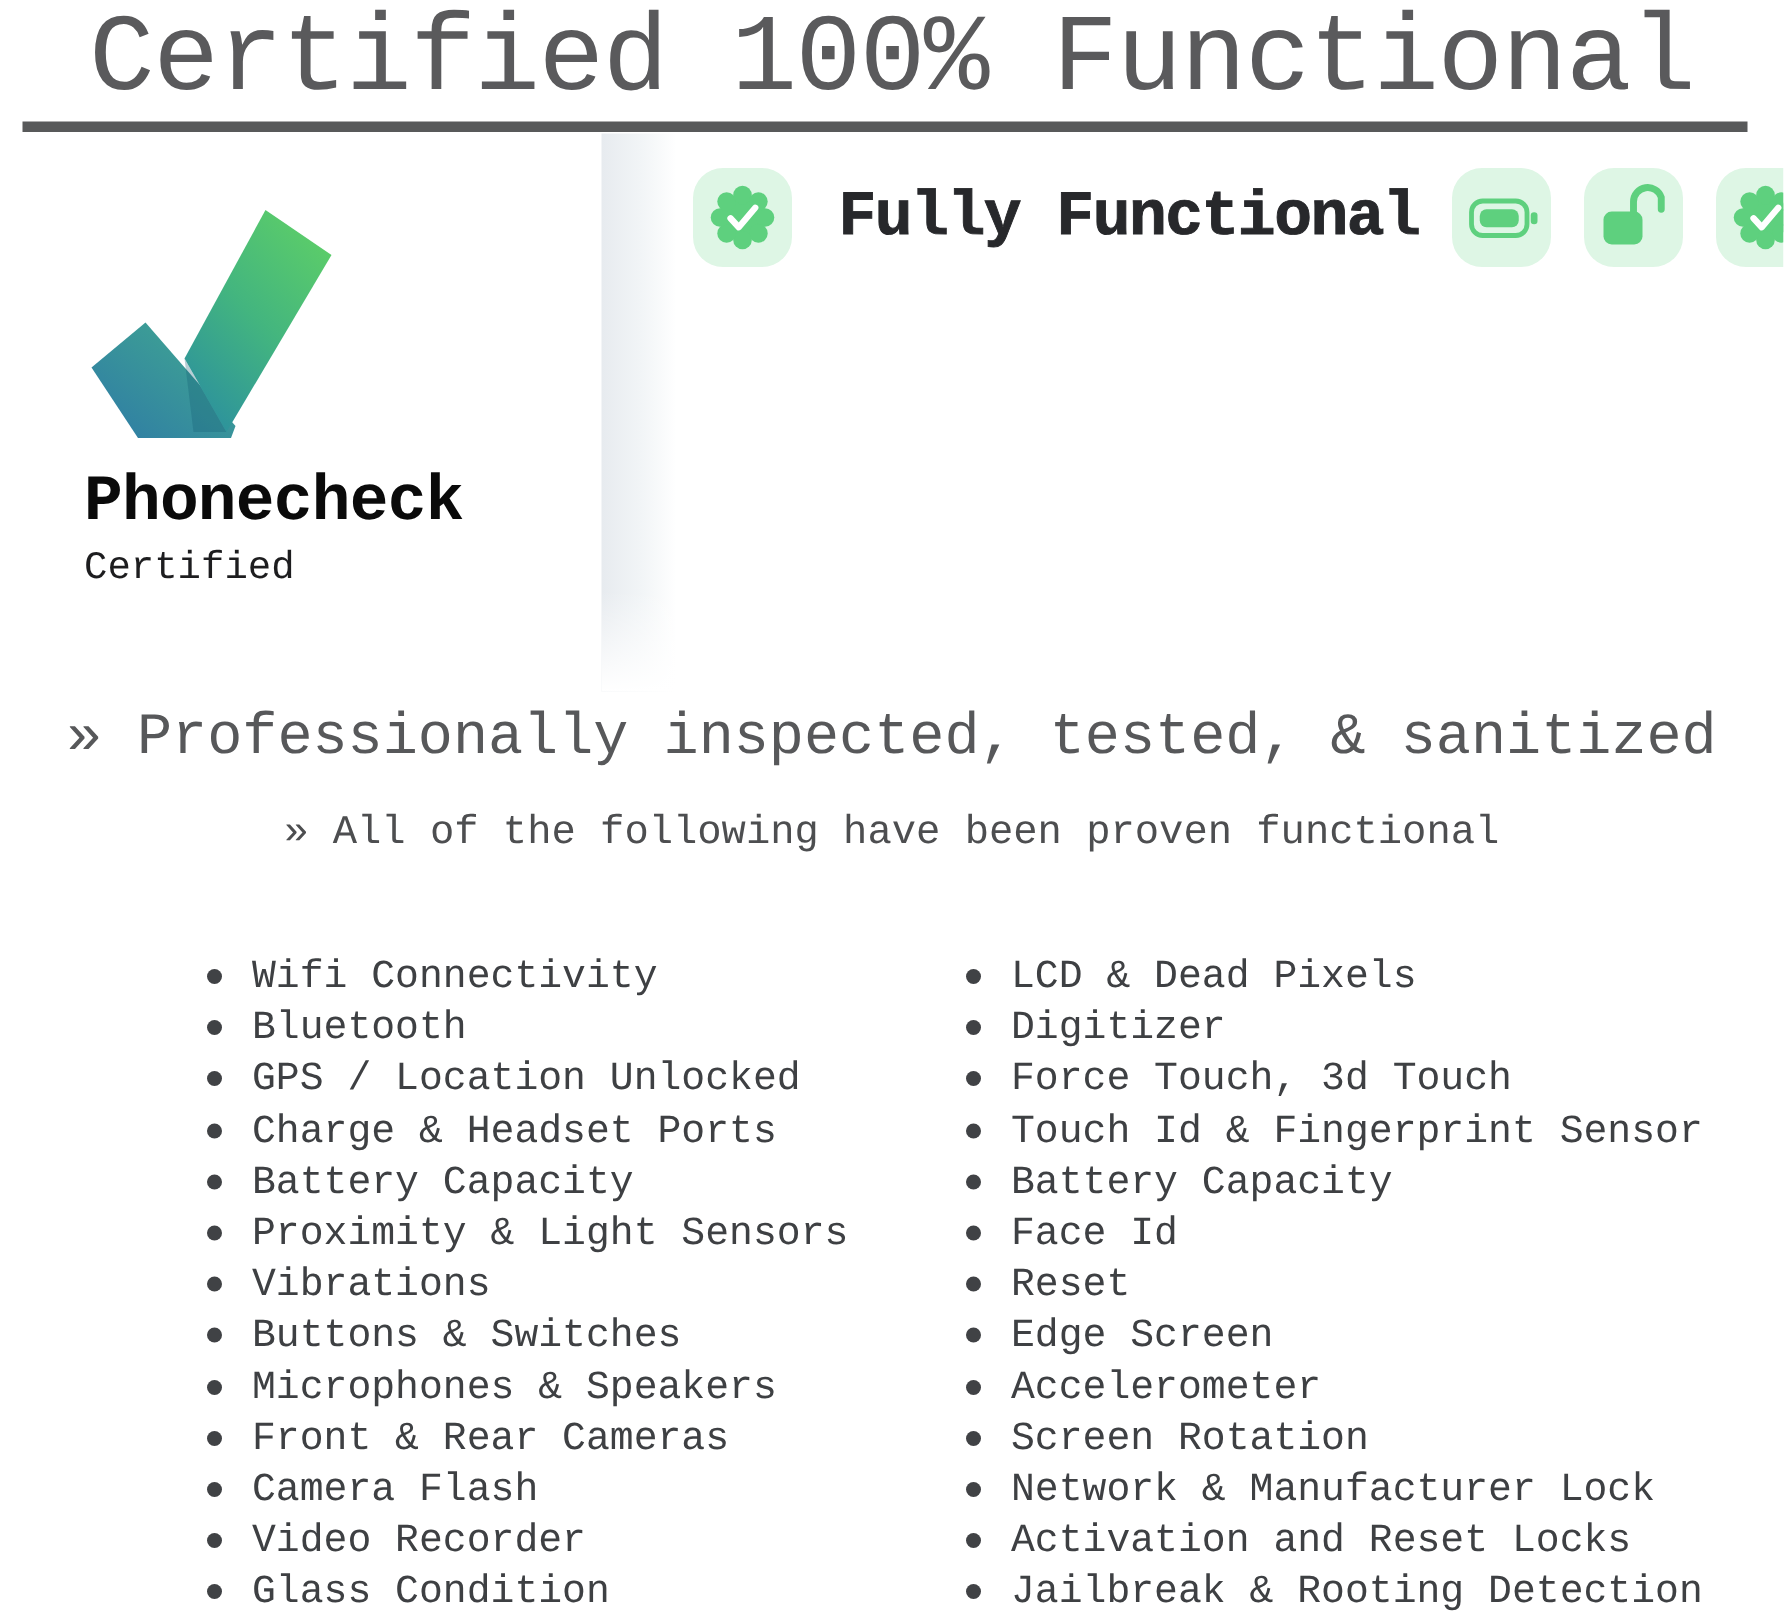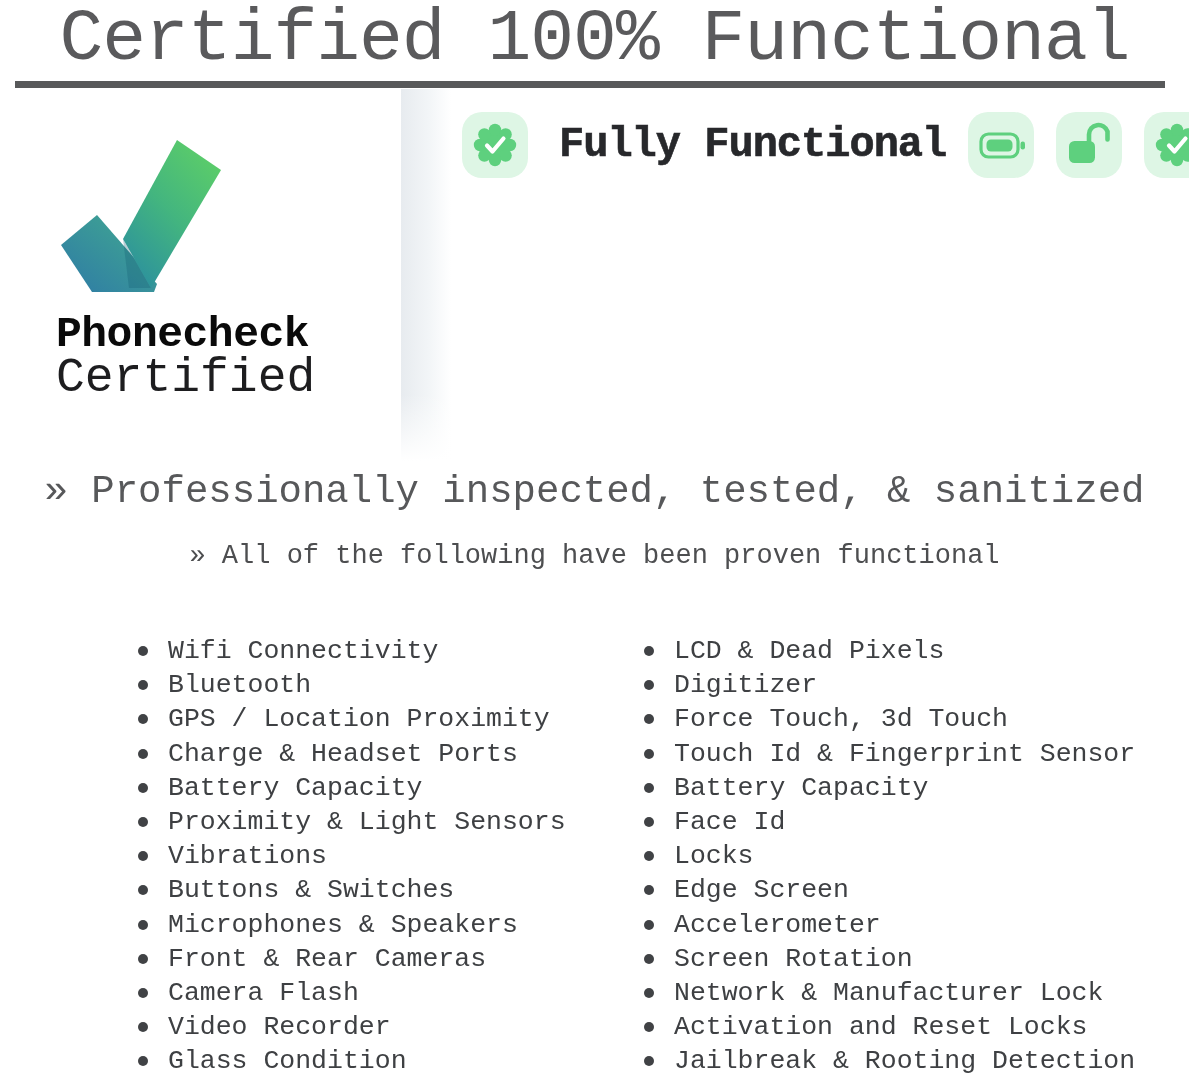--- a/index.html
+++ b/index.html
@@ -14,21 +14,21 @@
     color:#5a5a5c;letter-spacing:-1px;white-space:nowrap;
   }
   .title-rule{position:absolute;top:81px;left:15px;width:1150px;height:7px;background:#58595a;}
   
   .brand-logo{position:absolute;left:58px;top:136px;width:172px;height:160px;}
   .brand-name{
     position:absolute;left:56px;top:312px;font-size:43px;line-height:46px;
     font-weight:bold;color:#0a0a0a;letter-spacing:-0.5px;white-space:nowrap;
   }
   .brand-sub{
-    position:absolute;left:56px;top:356px;font-size:48px;line-height:44px;
+    position:absolute;left:56px;top:356px;font-size:26px;line-height:44px;
     font-weight:400;color:#1d1d1f;white-space:nowrap;
   }
   .divider{
     position:absolute;left:401px;top:89px;width:50px;height:372px;
     background-image:
       linear-gradient(to bottom, rgba(255,255,255,0) 82%, #ffffff 100%),
       linear-gradient(to right, #e7ebef 0%, #f2f5f7 55%, #ffffff 100%);
   }
   .features{
     position:absolute;left:462px;top:112px;margin:0;padding:0;list-style:none;
@@ -154,40 +154,40 @@
       <span class="feature-label">Securely Erased &amp; Restored</span>
     </li>
   </ul>
 
   <p class="sub1">» Professionally inspected, tested, &amp; sanitized</p>
   <p class="sub2">» All of the following have been proven functional</p>
 
   <ul class="checklist col-left">
     <li>Wifi Connectivity</li>
     <li>Bluetooth</li>
-    <li>GPS / Location Proximity</li>
+    <li>GPS / Location Unlocked</li>
     <li>Charge &amp; Headset Ports</li>
     <li>Battery Capacity</li>
     <li>Proximity &amp; Light Sensors</li>
     <li>Vibrations</li>
     <li>Buttons &amp; Switches</li>
     <li>Microphones &amp; Speakers</li>
     <li>Front &amp; Rear Cameras</li>
     <li>Camera Flash</li>
     <li>Video Recorder</li>
     <li>Glass Condition</li>
   </ul>
   <ul class="checklist col-right">
     <li>LCD &amp; Dead Pixels</li>
     <li>Digitizer</li>
     <li>Force Touch, 3d Touch</li>
     <li>Touch Id &amp; Fingerprint Sensor</li>
     <li>Battery Capacity</li>
     <li>Face Id</li>
-    <li>Locks</li>
+    <li>Reset</li>
     <li>Edge Screen</li>
     <li>Accelerometer</li>
     <li>Screen Rotation</li>
     <li>Network &amp; Manufacturer Lock</li>
     <li>Activation and Reset Locks</li>
     <li>Jailbreak &amp; Rooting Detection</li>
   </ul>
 
 </div>
 

